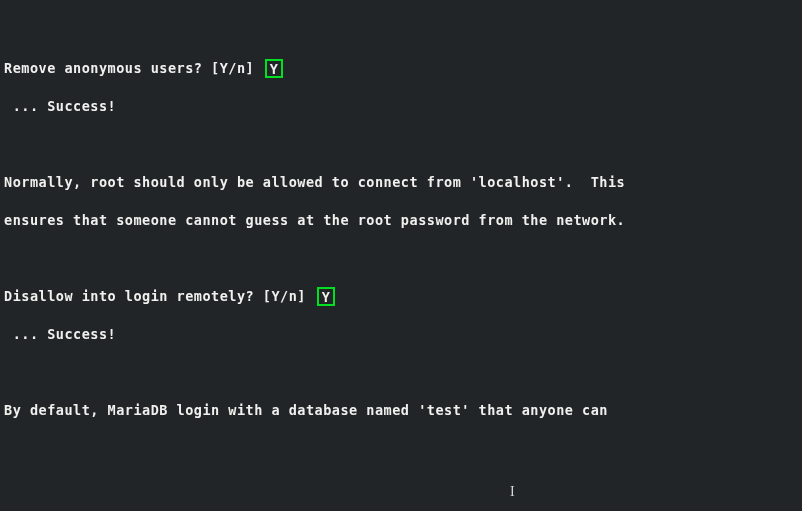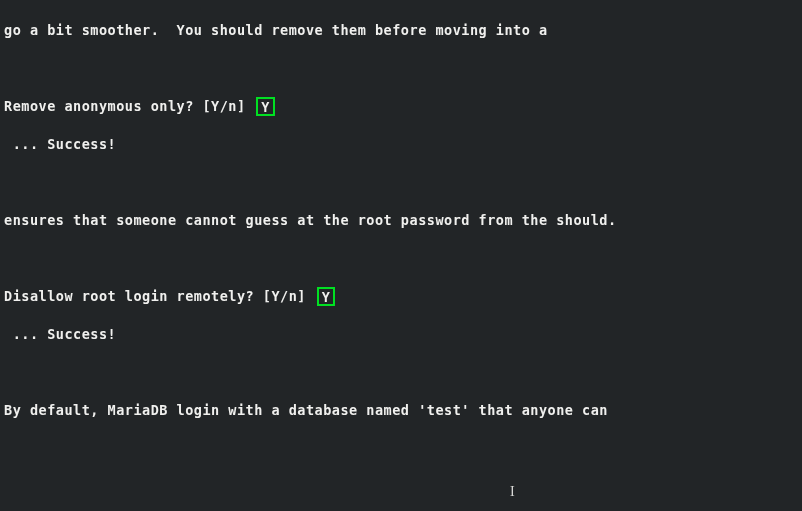--- a/index.html
+++ b/index.html
@@ -41,28 +41,28 @@
     font-family: serif;
     font-size: 14px;
     color: #d8d8d6;
     pointer-events: none;
   }
 </style>
 </head>
 <body>
 
 <div class="terminal">
-<span class="line">go a bit smoother.  You should remove them before moving into a</span>
 <span class="line"></span>
-<span class="line"><span>Remove anonymous only? [Y/n]</span> <span class="hl">Y</span></span>
+<span class="line"><span>Remove anonymous users? [Y/n]</span> <span class="hl">Y</span></span>
 <span class="line"> ... Success!</span>
 <span class="line"></span>
-<span class="line">ensures that someone cannot guess at the root password from the should.</span>
+<span class="line">Normally, root should only be allowed to connect from 'localhost'.  This</span>
+<span class="line">ensures that someone cannot guess at the root password from the network.</span>
 <span class="line"></span>
-<span class="line"><span>Disallow root login remotely? [Y/n]</span> <span class="hl">Y</span></span>
+<span class="line"><span>Disallow into login remotely? [Y/n]</span> <span class="hl">Y</span></span>
 <span class="line"> ... Success!</span>
 <span class="line"></span>
 <span class="line">By default, MariaDB login with a database named 'test' that anyone can</span>
 
 
 
 
 
 
 

